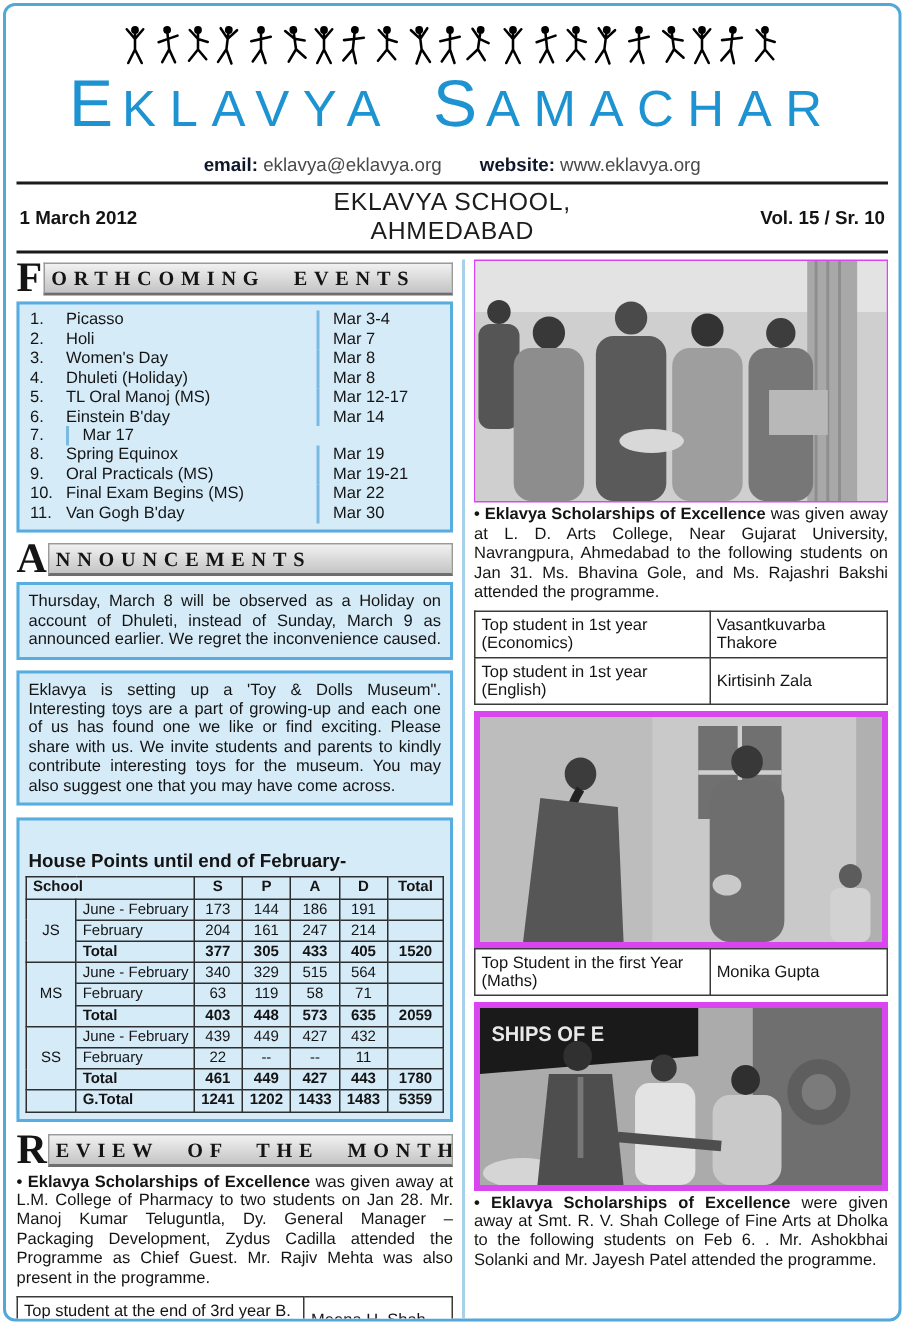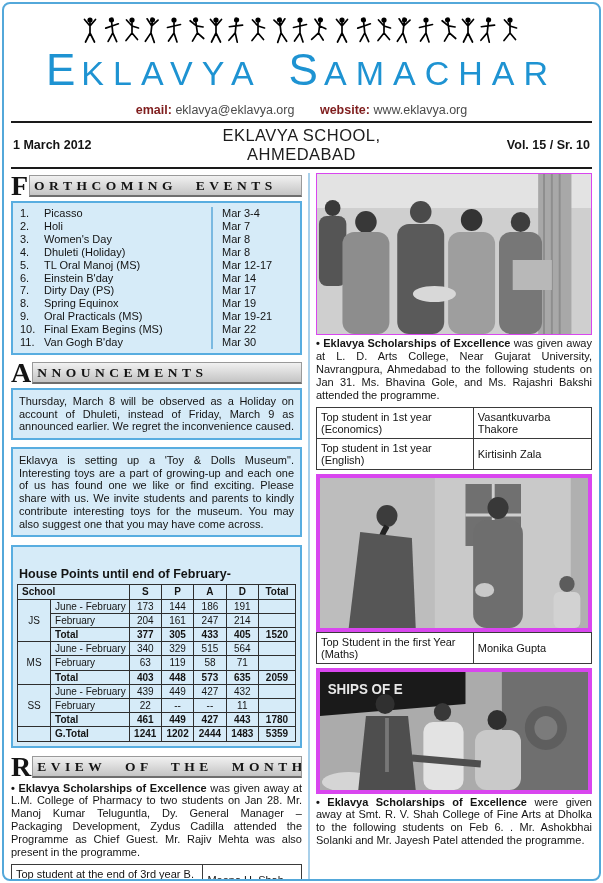--- a/index.html
+++ b/index.html
@@ -7,21 +7,21 @@
   .page{position:absolute;inset:2px;border:2px solid #53a8da;border-radius:8px;padding:4px 7px;box-sizing:border-box;overflow:hidden;background:#fff;}
 
   
   .figures{display:flex;justify-content:center;margin-top:3px;height:36px;}
   .figures svg{height:36px;}
   .title{ text-align:center; color:#1e93d2; line-height:44px; white-space:nowrap; font-weight:normal; margin-top:1px;}
   .t-big{font-size:44px;letter-spacing:6px;}
   .t-sm{font-size:34px;letter-spacing:9px;}
   .t-gap{display:inline-block;width:26px;}
   .contact{text-align:center;font-size:12.5px;margin-top:1px;color:#4a4a4a;}
-  .contact .lbl{font-weight:bold;color:#7f1d1d;}
+  .contact .lbl{font-weight:bold;color:#0f172a;}
   .contact .seg+.seg{margin-left:22px;}
   .dateline{margin-top:4px;border-top:2px solid #1a1a1a;border-bottom:2px solid #1a1a1a;display:flex;align-items:center;padding:3px 2px;gap:32px;}
   .dl-date{font-size:12.5px;font-weight:bold;width:150px;}
   .dl-school{flex:1;text-align:center;font-size:16.5px;letter-spacing:0.5px;color:#1c1c1c;}
   .dl-vol{font-size:12.5px;font-weight:bold;width:150px;text-align:right;}
 
   
   .main{display:flex;margin-top:4px;}
   .col-l{width:299px;min-width:299px;padding-right:6px;border-right:2px solid #a9d0ea;box-sizing:border-box;}
   .col-r{flex:1;padding-left:6px;min-width:0;}
@@ -161,21 +161,20 @@
             <span class="ev-name">TL Oral Manoj (MS)</span>
             <span class="ev-date">Mar 12-17</span>
           </div>
         <div class="ev-row">
             <span class="ev-num">6.</span>
             <span class="ev-name">Einstein B'day</span>
             <span class="ev-date">Mar 14</span>
           </div>
         <div class="ev-row">
             <span class="ev-num">7.</span>
-            <span class="ev-name">Dirty Day (PS)</span>
             <span class="ev-date">Mar 17</span>
           </div>
         <div class="ev-row">
             <span class="ev-num">8.</span>
             <span class="ev-name">Spring Equinox</span>
             <span class="ev-date">Mar 19</span>
           </div>
         <div class="ev-row">
             <span class="ev-num">9.</span>
             <span class="ev-name">Oral Practicals (MS)</span>
@@ -191,21 +190,21 @@
             <span class="ev-name">Van Gogh B'day</span>
             <span class="ev-date">Mar 30</span>
           </div>
       </div>
 
       <div class="sec" style="margin-top:7px;">
         <span class="cap">A</span>
         <span class="bar">NNOUNCEMENTS</span>
       </div>
 
-      <div class="ann">Thursday, March 8 will be observed as a Holiday on account of Dhuleti,  instead of Friday, March 9 as announced earlier. We regret the inconvenience caused.</div>
+      <div class="ann">Thursday, March 8 will be observed as a Holiday on account of Dhuleti,  instead of Sunday, March 9 as announced earlier. We regret the inconvenience caused.</div>
       <div class="ann">Eklavya is setting up a 'Toy &amp; Dolls Museum". Interesting toys are a part of growing-up and each one of us has found one we like or find exciting. Please share with us.  We invite students and parents to kindly contribute interesting toys for the museum. You may also suggest one that you may have come across.</div>
 
       <div class="house">
         <div class="house-title">House Points until end of February-</div>
         <table class="house-tbl">
           <tbody>
               <tr>
             <th class="al" colspan="2">School</th>
             <th class="c-n">S</th>
             <th class="c-n">P</th>
@@ -286,21 +285,21 @@
             <td class="b">449</td>
             <td class="b">427</td>
             <td class="b">443</td>
             <td class="b">1780</td>
           </tr>
           <tr>
             <td></td>
             <td class="al b">G.Total</td>
             <td class="b">1241</td>
             <td class="b">1202</td>
-            <td class="b">2444</td>
+            <td class="b">1433</td>
             <td class="b">1483</td>
             <td class="b">5359</td>
           </tr>
         </tbody>
           </table>
       </div>
 
       <div class="sec" style="margin-top:8px;">
         <span class="cap">R</span>
         <span class="bar">EVIEW OF THE MONTH</span>

